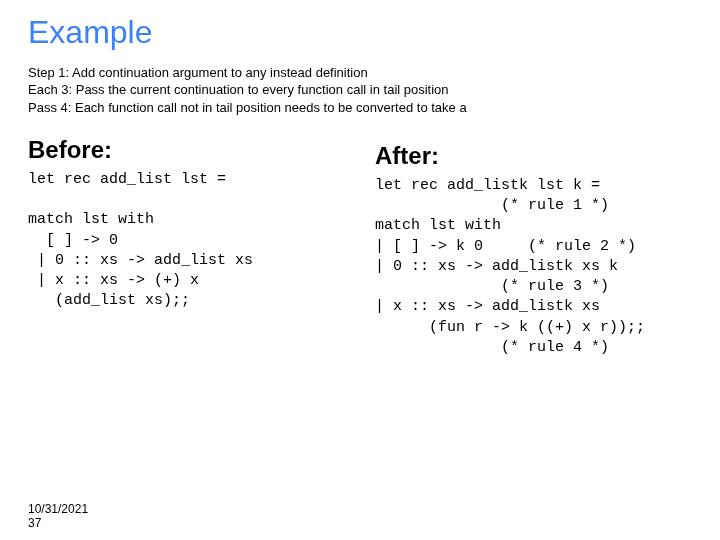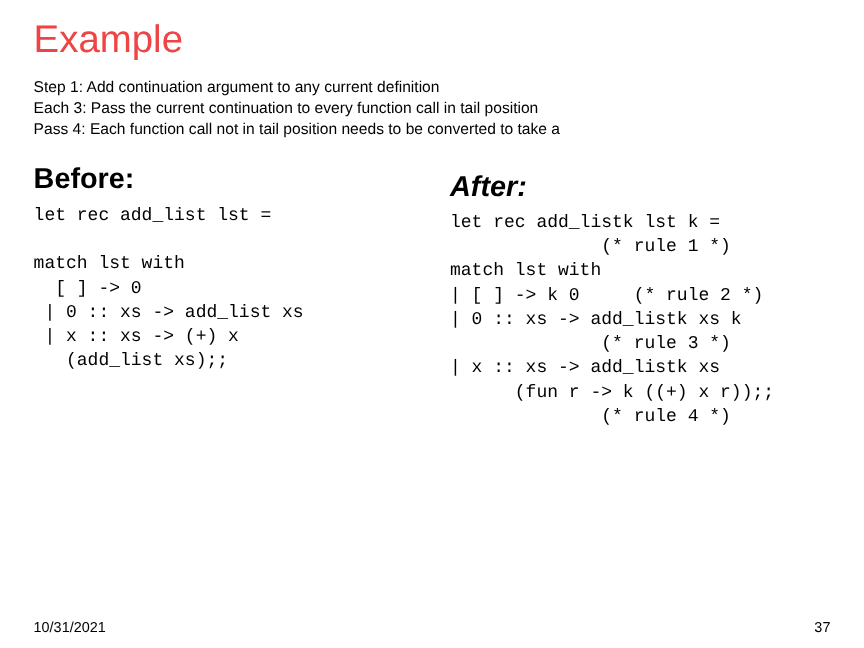--- a/index.html
+++ b/index.html
@@ -7,21 +7,21 @@
     width: 720px;
     height: 540px;
     background: #fff;
     font-family: Arial, Helvetica, sans-serif;
     color: #000;
     position: relative;
     padding: 14px 28px 18px 28px;
   }
   .title {
     font-size: 32px;
-    color: #ef4444;
+    color: #3b82f6;
     font-weight: 400;
     margin-bottom: 14px;
   }
   .steps {
     font-size: 13px;
     line-height: 1.25;
     margin-bottom: 20px;
   }
   .step-row { margin-bottom: 1px; }
   .step-label { font-weight: normal; }
@@ -30,45 +30,46 @@
     display: flex;
     gap: 30px;
     justify-content: space-between;
   }
   .col { flex: 1; }
   .col-heading {
     font-size: 24px;
     font-weight: bold;
     margin-bottom: 6px;
   }
-  .after-heading { margin-top: 6px; font-style: italic; }
+  .after-heading { margin-top: 6px; }
   .code {
     font-family: Consolas, "Courier New", monospace;
     font-size: 15px;
     line-height: 1.35;
     white-space: pre;
   }
   .footer {
     position: absolute;
     bottom: 10px;
     left: 28px;
     right: 28px;
     display: flex;
     justify-content: space-between;
     font-size: 12px;
+    flex-direction: column;
   }
 </style>
 </head>
 <body>
 
 <div class="title">Example</div>
 
 <div class="steps">
   <div class="step-row">
-    <span class="step-label">Step 1:</span><span> Add continuation argument to any current definition</span>
+    <span class="step-label">Step 1:</span><span> Add continuation argument to any instead definition</span>
   </div>
   <div class="step-row">
     <span class="step-label">Each 3:</span><span> Pass the current continuation to every function call in tail position</span>
   </div>
   <div class="step-row">
     <span class="step-label">Pass 4:</span><span> Each function call not in tail position needs to be converted to take a</span>
   </div>
 </div>
 
 <div class="cols">

